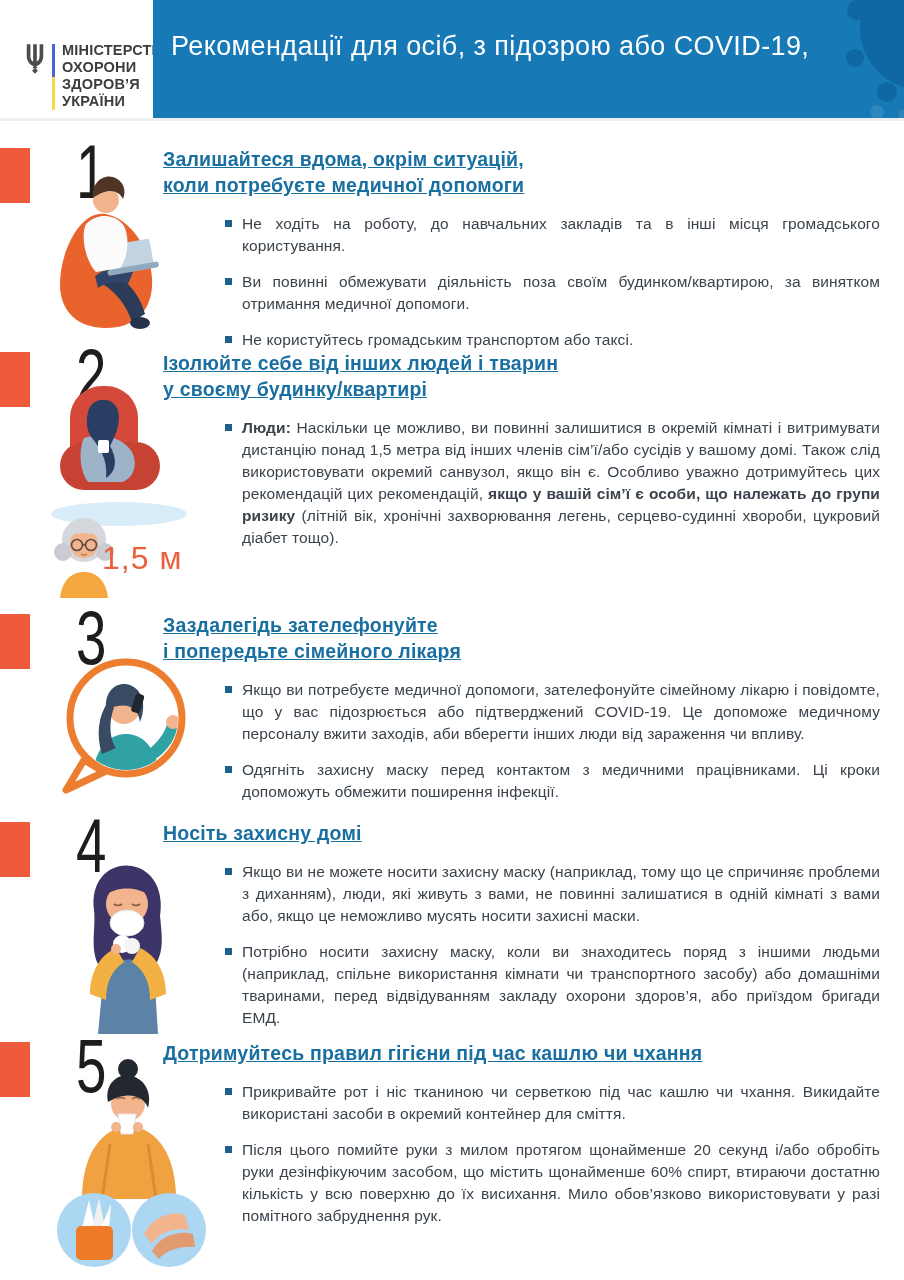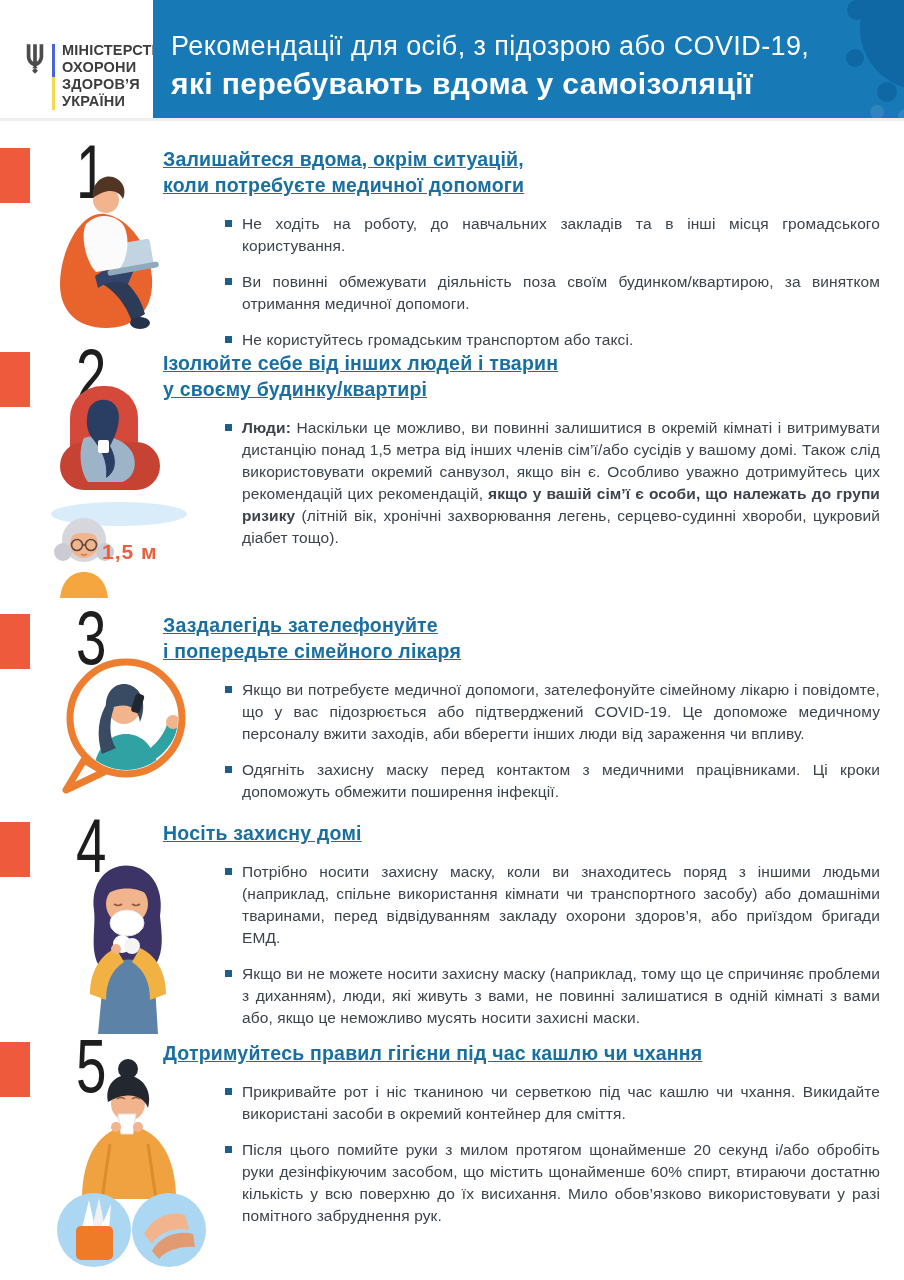--- a/index.html
+++ b/index.html
@@ -48,21 +48,21 @@
           font-size:15.5px;line-height:22px;color:var(--body-text);
           text-align:justify;letter-spacing:.1px;}
   .bullet-marker{position:absolute;left:0;top:7px;width:7px;height:7px;background:var(--bullet-marker-blue);}
   .bullet-text .b{font-weight:700;}
 
   
   .illo{position:absolute;}
   .il1{left:50px;top:156px;}
   .il2{left:44px;top:376px;}
   .il2b{left:46px;top:510px;}
-  .distance-label{position:absolute;left:102px;top:540px;font-size:21px;font-weight:700;
+  .distance-label{position:absolute;left:102px;top:540px;font-size:32px;font-weight:400;
                   color:var(--distance-orange);letter-spacing:1px;}
   .il3{left:54px;top:644px;}
   .il4{left:64px;top:850px;}
   .il5{left:62px;top:1052px;}
   .il5b{left:54px;top:1186px;}
 </style>
 </head>
 <body>
 
 <header>
@@ -93,21 +93,20 @@
         <circle cx="238" cy="110" r="26"></circle>
       </g>
       <g fill="#2f86bd">
         <circle cx="140" cy="112" r="7"></circle>
         <circle cx="168" cy="116" r="7"></circle>
         <circle cx="196" cy="114" r="7"></circle>
       </g>
     </svg>
     <div class="banner-text">
       <div class="banner-line1">Рекомендації для осіб, з підозрою або COVID-19,</div>
-      <div class="banner-line2">які перебувають вдома у самоізоляції</div>
     </div>
   </div>
   <div class="header-divider"></div>
 </header>
 
 <main id="sections-root">
     <section class="section s1">
       <div class="sq"></div>
       <div class="num">1</div>
       <div class="content">
@@ -139,22 +138,22 @@
           <li class="bullet"><span class="bullet-marker"></span><span class="bullet-text"><span>Одягніть захисну маску перед контактом з медичними працівниками. Ці кроки допоможуть обмежити поширення інфекції.</span></span></li>
         </ul>
       </div>
     </section>
     <section class="section s4">
       <div class="sq"></div>
       <div class="num">4</div>
       <div class="content">
         <h2 class="heading"><span>Носіть захисну домі</span></h2>
         <ul class="bullets">
+          <li class="bullet"><span class="bullet-marker"></span><span class="bullet-text"><span>Якщо ви не можете носити захисну маску (наприклад, тому що це спричиняє проблеми з диханням), люди, які живуть з вами, не повинні залишатися в одній кімнаті з вами або, якщо це неможливо мусять носити захисні маски.</span></span></li>
           <li class="bullet"><span class="bullet-marker"></span><span class="bullet-text"><span>Потрібно носити захисну маску, коли ви знаходитесь поряд з іншими людьми (наприклад, спільне використання кімнати чи транспортного засобу) або домашніми тваринами, перед відвідуванням закладу охорони здоров’я, або приїздом бригади ЕМД.</span></span></li>
-          <li class="bullet"><span class="bullet-marker"></span><span class="bullet-text"><span>Якщо ви не можете носити захисну маску (наприклад, тому що це спричиняє проблеми з диханням), люди, які живуть з вами, не повинні залишатися в одній кімнаті з вами або, якщо це неможливо мусять носити захисні маски.</span></span></li>
         </ul>
       </div>
     </section>
     <section class="section s5">
       <div class="sq"></div>
       <div class="num">5</div>
       <div class="content">
         <h2 class="heading"><span>Дотримуйтесь правил гігієни під час кашлю чи чхання</span></h2>
         <ul class="bullets">
           <li class="bullet"><span class="bullet-marker"></span><span class="bullet-text"><span>Прикривайте рот і ніс тканиною чи серветкою під час кашлю чи чхання. Викидайте використані засоби в окремий контейнер для сміття.</span></span></li>

